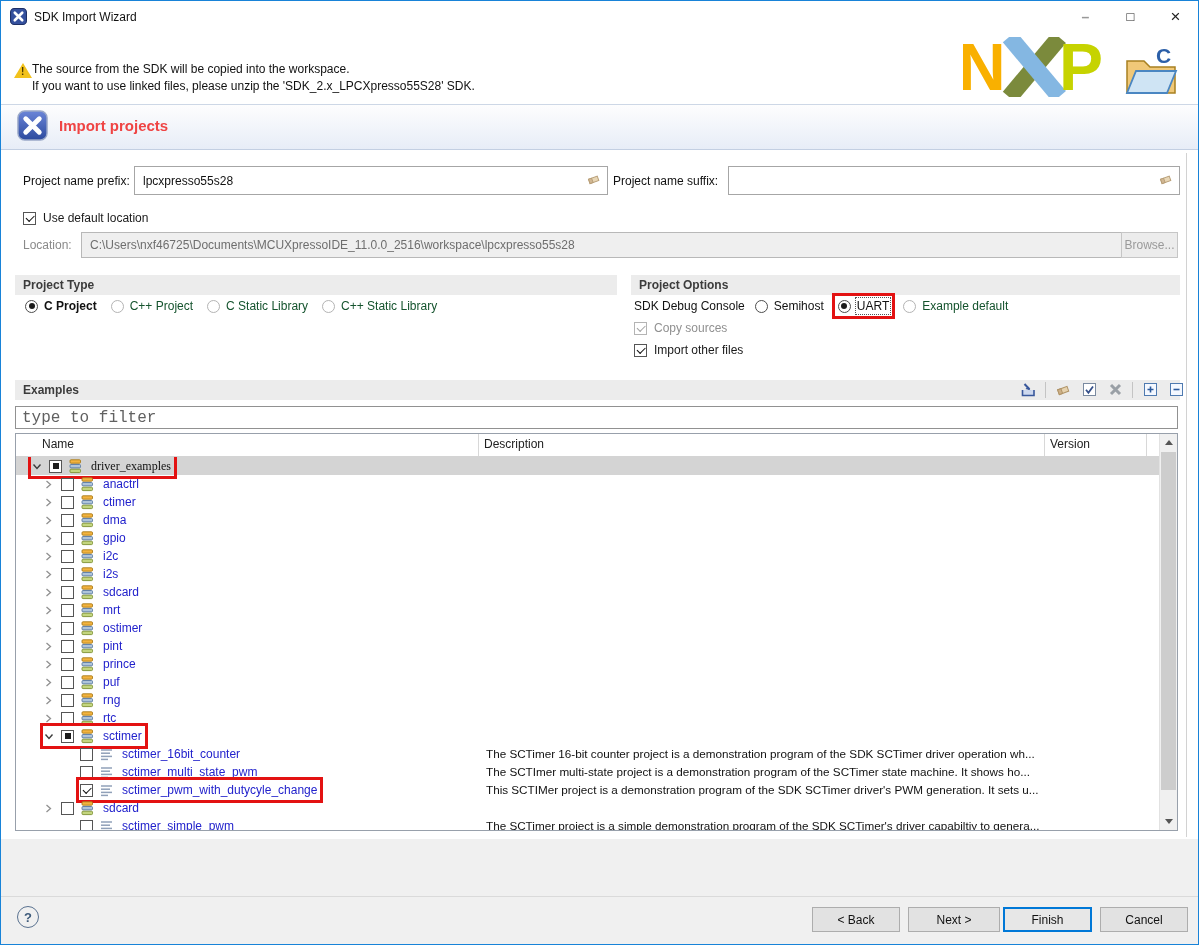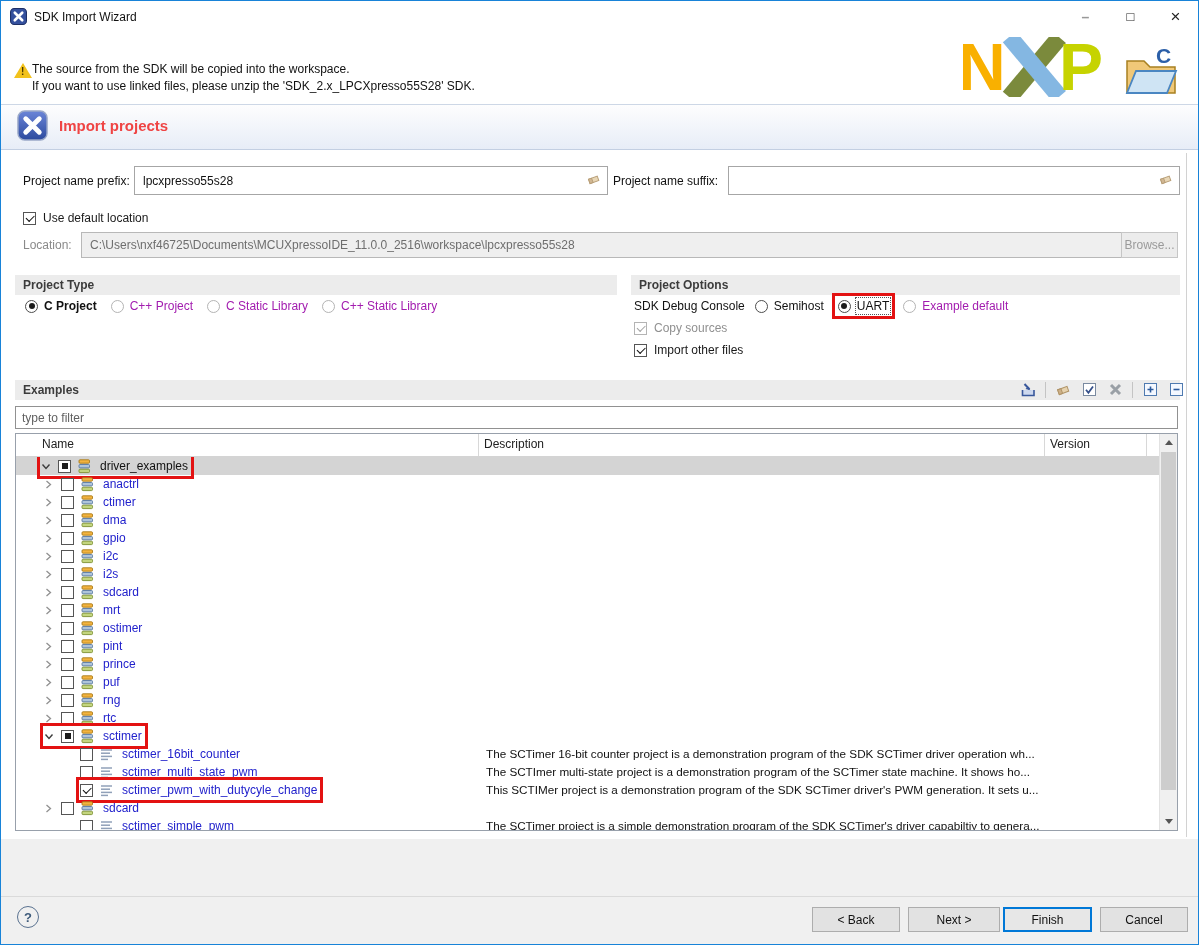--- a/index.html
+++ b/index.html
@@ -45,43 +45,43 @@
   .wcb.disabled::after{border-color:#a4a4a4;}
   
   .groupbar{background:#ececec;height:20px;display:flex;align-items:center;padding:0 8px;font-weight:bold;color:#3c3c3c;box-sizing:border-box;}
   
   .optrow{position:absolute;display:flex;align-items:center;}
   .opt{display:inline-flex;align-items:center;margin-right:14px;}
   .radio{position:relative;width:13px;height:13px;border:1px solid #4d4d4d;border-radius:50%;background:#fff;box-sizing:border-box;flex:0 0 auto;}
   .radio.on::after{content:'';position:absolute;left:2.5px;top:2.5px;width:6px;height:6px;border-radius:50%;background:#1c1c1c;}
   .opt.disabled .radio{border-color:#b4b4b4;}
   .opt-label{margin-left:6px;color:#111;}
-  .opt.disabled .opt-label{color:#a21caf;}
+  .opt.disabled .opt-label{color:#14532d;}
   .opt.selected .opt-label{font-weight:bold;}
   .opt.focused .opt-label{outline:1px dotted #555;outline-offset:1px;font-weight:normal;}
   .opt.annotated{outline:3px solid #e31212;outline-offset:3px;}
   .cbrow{position:absolute;display:flex;align-items:center;}
   .cbrow .cblabel{margin-left:7px;}
   .cbrow.disabled .cblabel{color:#909090;}
   
   .toolbar{position:absolute;display:flex;align-items:center;gap:8px;}
   .tbicon{display:flex;align-items:center;justify-content:center;width:18px;height:17px;}
   .tbsep{width:1px;height:16px;background:#c4c4c4;}
   
   .filter{left:14px;top:405px;width:1163px;height:23px;border:1px solid #919191;box-sizing:border-box;display:flex;align-items:center;}
-  .filter input{border:none;outline:none;width:100%;padding:0 6px;font-size:12px;font-family:Liberation Sans, sans-serif;color:#616161;background:transparent;}
+  .filter input{border:none;outline:none;width:100%;padding:0 6px;font-size:16px;font-family:Liberation Mono, monospace;color:#616161;background:transparent;}
   
   .extable{left:14px;top:432px;width:1163px;height:398px;border:1px solid #98a0ab;box-sizing:border-box;background:#fff;overflow:hidden;}
   .thead{position:absolute;left:0;top:0;right:0;height:22px;background:#fff;border-bottom:1px solid #d4d4d4;}
   .th{position:absolute;top:3px;color:#222;}
   .colsep{position:absolute;top:0;width:1px;height:22px;background:#d8d8d8;}
   .tbody{position:absolute;left:0;top:23px;right:0;bottom:0;overflow:hidden;}
   .tree-row{position:relative;height:18px;display:flex;align-items:center;box-sizing:border-box;width:100%;}
   .tree-row.selected{background:#d4d4d4;}
-  .tree-row.lvl1{padding-left:25px;}
+  .tree-row.lvl1{padding-left:16px;font-family:Liberation Serif, serif;}
   .tree-row.lvl2{padding-left:28px;}
   .tree-row.lvl3{padding-left:64px;}
   .row-head{display:inline-flex;align-items:center;height:18px;}
   .row-head.annotated{outline:3px solid #e31212;outline-offset:1px;}
   .arrow{width:17px;height:16px;display:inline-flex;align-items:center;justify-content:flex-start;flex:0 0 auto;}
   .tcb{margin-right:6px;flex:0 0 auto;}
   .tree-icon{width:16px;height:15px;margin-right:5px;display:inline-flex;align-items:center;flex:0 0 auto;}
   .tree-label{white-space:nowrap;padding:0 2px;}
   .tree-label.blue{color:#2222cc;}
   .tree-label.black{color:#111;}

